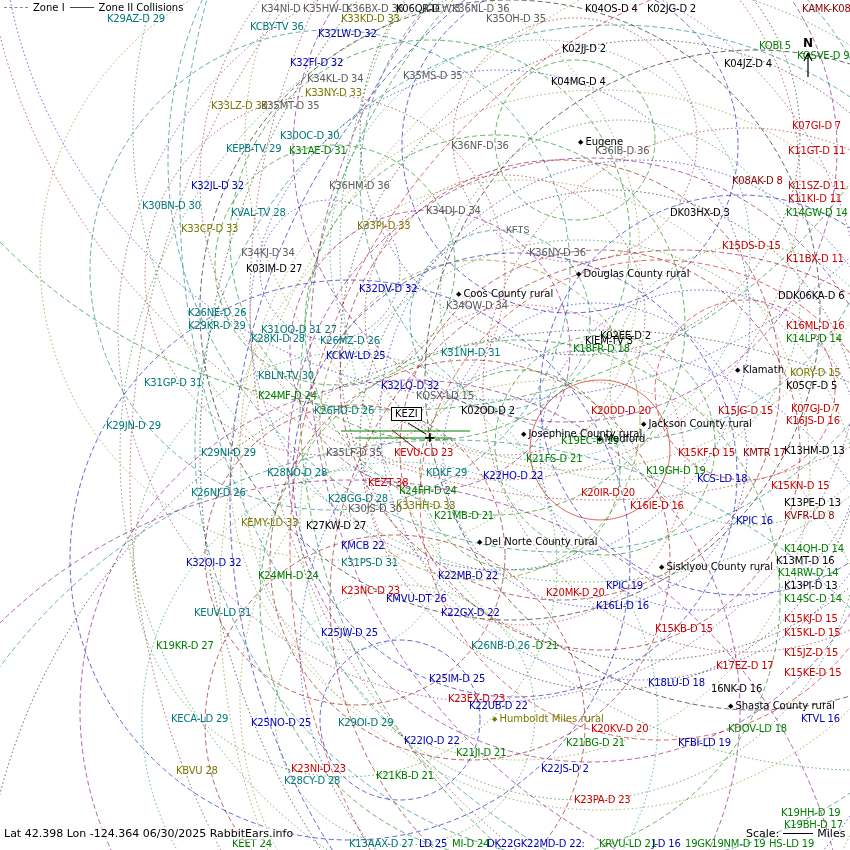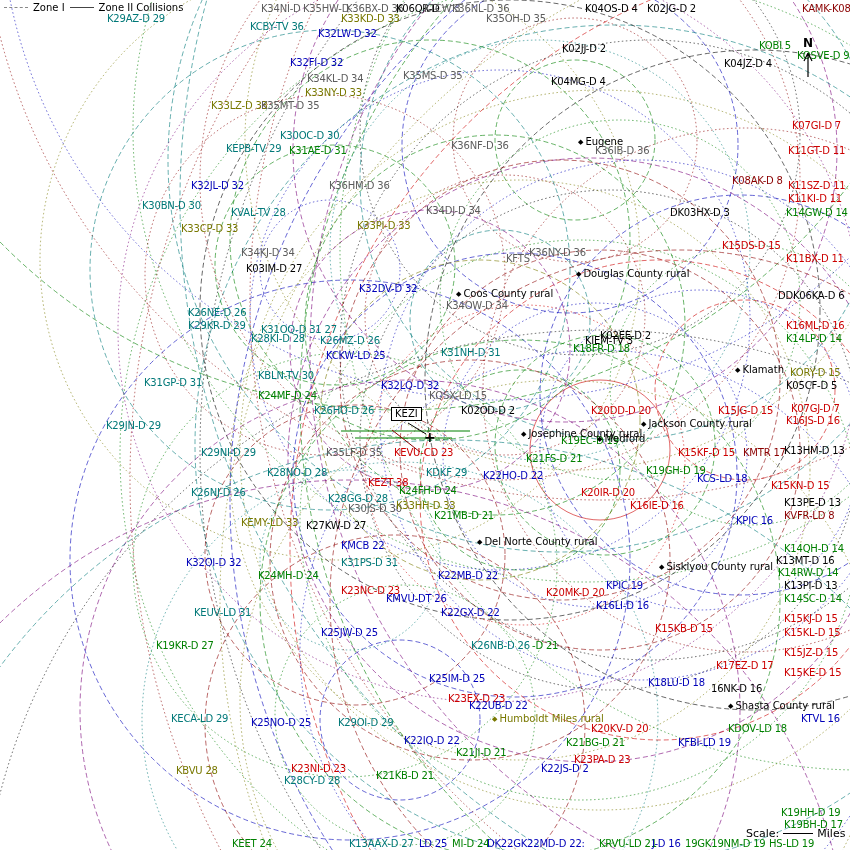--- a/index.html
+++ b/index.html
@@ -162,21 +162,21 @@
       <div class="station" style="left: 732px; top: 175px; color: rgb(139, 0, 0);">K08AK-D 8</div>
       <div class="station" style="left: 788px; top: 180px; color: rgb(204, 0, 0);">K11SZ-D 11</div>
       <div class="station" style="left: 788px; top: 193px; color: rgb(204, 0, 0);">K11KI-D 11</div>
       <div class="station" style="left: 142px; top: 200px; color: rgb(0, 120, 120);">K30BN-D 30</div>
       <div class="station" style="left: 231px; top: 207px; color: rgb(0, 120, 120);">KVAL-TV 28</div>
       <div class="station" style="left: 426px; top: 205px; color: rgb(92, 92, 92);">K34DJ-D 34</div>
       <div class="station" style="left: 670px; top: 207px; color: rgb(0, 0, 0);">DK03HX-D 3</div>
       <div class="station" style="left: 786px; top: 207px; color: rgb(0, 128, 0);">K14GW-D 14</div>
       <div class="station" style="left: 181px; top: 223px; color: rgb(120, 120, 0);">K33CP-D 33</div>
       <div class="station" style="left: 357px; top: 220px; color: rgb(120, 120, 0);">K33PI-D 33</div>
-      <div class="station" style="left: 506px; top: 253px; color: rgb(92, 92, 92);">KFTS</div>
+      <div class="station" style="left: 506px; top: 225px; color: rgb(92, 92, 92); font-family: Liberation Mono, monospace;">KFTS</div>
       <div class="station" style="left: 529px; top: 247px; color: rgb(92, 92, 92);">K36NY-D 36</div>
       <div class="station" style="left: 722px; top: 240px; color: rgb(204, 0, 0);">K15DS-D 15</div>
       <div class="station" style="left: 241px; top: 247px; color: rgb(92, 92, 92);">K34KJ-D 34</div>
       <div class="station" style="left: 786px; top: 253px; color: rgb(204, 0, 0);">K11BX-D 11</div>
       <div class="station" style="left: 246px; top: 263px; color: rgb(0, 0, 0);">K03IM-D 27</div>
       <div class="station" style="left: 359px; top: 283px; color: rgb(0, 0, 184);">K32DV-D 32</div>
       <div class="station" style="left: 778px; top: 290px; color: rgb(0, 0, 0);">DDK06KA-D 6</div>
       <div class="station" style="left: 188px; top: 307px; color: rgb(0, 120, 120);">K26NE-D 26</div>
       <div class="station" style="left: 446px; top: 300px; color: rgb(92, 92, 92);">K34OW-D 34</div>
       <div class="station" style="left: 188px; top: 320px; color: rgb(0, 120, 120);">K29KR-D 29</div>
@@ -189,21 +189,21 @@
       <div class="station" style="left: 541px; top: 335px; color: rgb(0, 0, 0); margin-left: 44px;">KIEM-TV 3</div>
       <div class="station" style="left: 573px; top: 343px; color: rgb(0, 128, 0);">K18FR-D 18</div>
       <div class="station" style="left: 326px; top: 350px; color: rgb(0, 0, 184);">KCKW-LD 25</div>
       <div class="station" style="left: 441px; top: 347px; color: rgb(0, 120, 120);">K31NH-D 31</div>
       <div class="station" style="left: 258px; top: 370px; color: rgb(0, 120, 120);">KBLN-TV 30</div>
       <div class="station" style="left: 144px; top: 377px; color: rgb(0, 120, 120);">K31GP-D 31</div>
       <div class="station" style="left: 381px; top: 380px; color: rgb(0, 0, 184);">K32LQ-D 32</div>
       <div class="station" style="left: 790px; top: 367px; color: rgb(120, 120, 0);">KORY-D 15</div>
       <div class="station" style="left: 786px; top: 380px; color: rgb(0, 0, 0);">K05CF-D 5</div>
       <div class="station" style="left: 258px; top: 390px; color: rgb(0, 128, 0);">K24MF-D 24</div>
-      <div class="station" style="left: 416px; top: 390px; color: rgb(92, 92, 92); margin-left: 13px;">KQSX-LD 15</div>
+      <div class="station" style="left: 416px; top: 390px; color: rgb(92, 92, 92);">KQSX-LD 15</div>
       <div class="station" style="left: 314px; top: 405px; color: rgb(0, 120, 120);">K26HO-D 26</div>
       <div class="station" style="left: 461px; top: 405px; color: rgb(0, 0, 0);">K02OD-D 2</div>
       <div class="station" style="left: 591px; top: 405px; color: rgb(204, 0, 0);">K20DD-D 20</div>
       <div class="station" style="left: 718px; top: 405px; color: rgb(204, 0, 0);">K15JG-D 15</div>
       <div class="station" style="left: 791px; top: 403px; color: rgb(204, 0, 0);">K07GJ-D 7</div>
       <div class="station" style="left: 786px; top: 415px; color: rgb(204, 0, 0);">K16JS-D 16</div>
       <div class="station" style="left: 106px; top: 420px; color: rgb(0, 120, 120);">K29JN-D 29</div>
       <div class="station" style="left: 561px; top: 435px; color: rgb(0, 128, 0);">K19EC-D 19</div>
       <div class="station" style="left: 201px; top: 447px; color: rgb(0, 120, 120);">K29NI-D 29</div>
       <div class="station" style="left: 326px; top: 447px; color: rgb(92, 92, 92);">K35LF-D 35</div>
@@ -267,21 +267,21 @@
       <div class="station" style="left: 171px; top: 713px; color: rgb(0, 120, 120);">KECA-LD 29</div>
       <div class="station" style="left: 251px; top: 717px; color: rgb(0, 0, 184);">K25NO-D 25</div>
       <div class="station" style="left: 338px; top: 717px; color: rgb(0, 120, 120);">K29OI-D 29</div>
       <div class="station" style="left: 801px; top: 713px; color: rgb(0, 0, 184);">KTVL 16</div>
       <div class="station" style="left: 591px; top: 723px; color: rgb(204, 0, 0);">K20KV-D 20</div>
       <div class="station" style="left: 728px; top: 723px; color: rgb(0, 128, 0);">KDOV-LD 18</div>
       <div class="station" style="left: 404px; top: 735px; color: rgb(0, 0, 184);">K22IQ-D 22</div>
       <div class="station" style="left: 566px; top: 737px; color: rgb(0, 128, 0);">K21BG-D 21</div>
       <div class="station" style="left: 678px; top: 737px; color: rgb(0, 0, 184);">KFBI-LD 19</div>
       <div class="station" style="left: 456px; top: 747px; color: rgb(0, 128, 0);">K21JI-D 21</div>
-      <div class="station" style="left: 574px; top: 754px; color: rgb(204, 0, 0);">K23PA-D 23</div>
+      <div class="station" style="left: 574px; top: 794px; color: rgb(204, 0, 0);">K23PA-D 23</div>
       <div class="station" style="left: 541px; top: 763px; color: rgb(0, 0, 184);">K22JS-D 2</div>
       <div class="station" style="left: 291px; top: 763px; color: rgb(204, 0, 0);">K23NI-D 23</div>
       <div class="station" style="left: 376px; top: 770px; color: rgb(0, 128, 0);">K21KB-D 21</div>
       <div class="station" style="left: 284px; top: 775px; color: rgb(0, 120, 120);">K28CY-D 28</div>
       <div class="station" style="left: 176px; top: 765px; color: rgb(120, 120, 0);">KBVU 28</div>
       <div class="station" style="left: 781px; top: 807px; color: rgb(0, 128, 0);">K19HH-D 19</div>
       <div class="station" style="left: 784px; top: 819px; color: rgb(0, 128, 0);">K19BH-D 17</div>
       <div class="station" style="left: 232px; top: 838px; color: rgb(0, 128, 0);">KEET 24</div>
       <div class="station" style="left: 349px; top: 838px; color: rgb(0, 120, 120);">K13AAX-D 27</div>
       <div class="station" style="left: 419px; top: 838px; color: rgb(0, 0, 184);">LD 25</div>
@@ -314,19 +314,20 @@
   <div class="selected" style="left: 391px; top: 407px;">KEZI</div>
   <div class="cross" style="left: 424px; top: 431px;">+</div>
 
   <div class="compass">
     <div class="n">N</div>
     <svg width="12" height="28">
       <path d="M6 27 L6 3 M6 3 L2 11 M6 3 L10 11" stroke="#000" stroke-width="1.2" fill="none"></path>
     </svg>
   </div>
 
+  <div class="footer-left">Lat 42.398 Lon -124.364 06/30/2025 RabbitEars.info</div>
 
   <div class="footer-scale">
     <span>Scale:</span>
     <span class="scalebar"></span>
     <span>Miles</span>
   </div>
 </div>
 
 </body></html>

